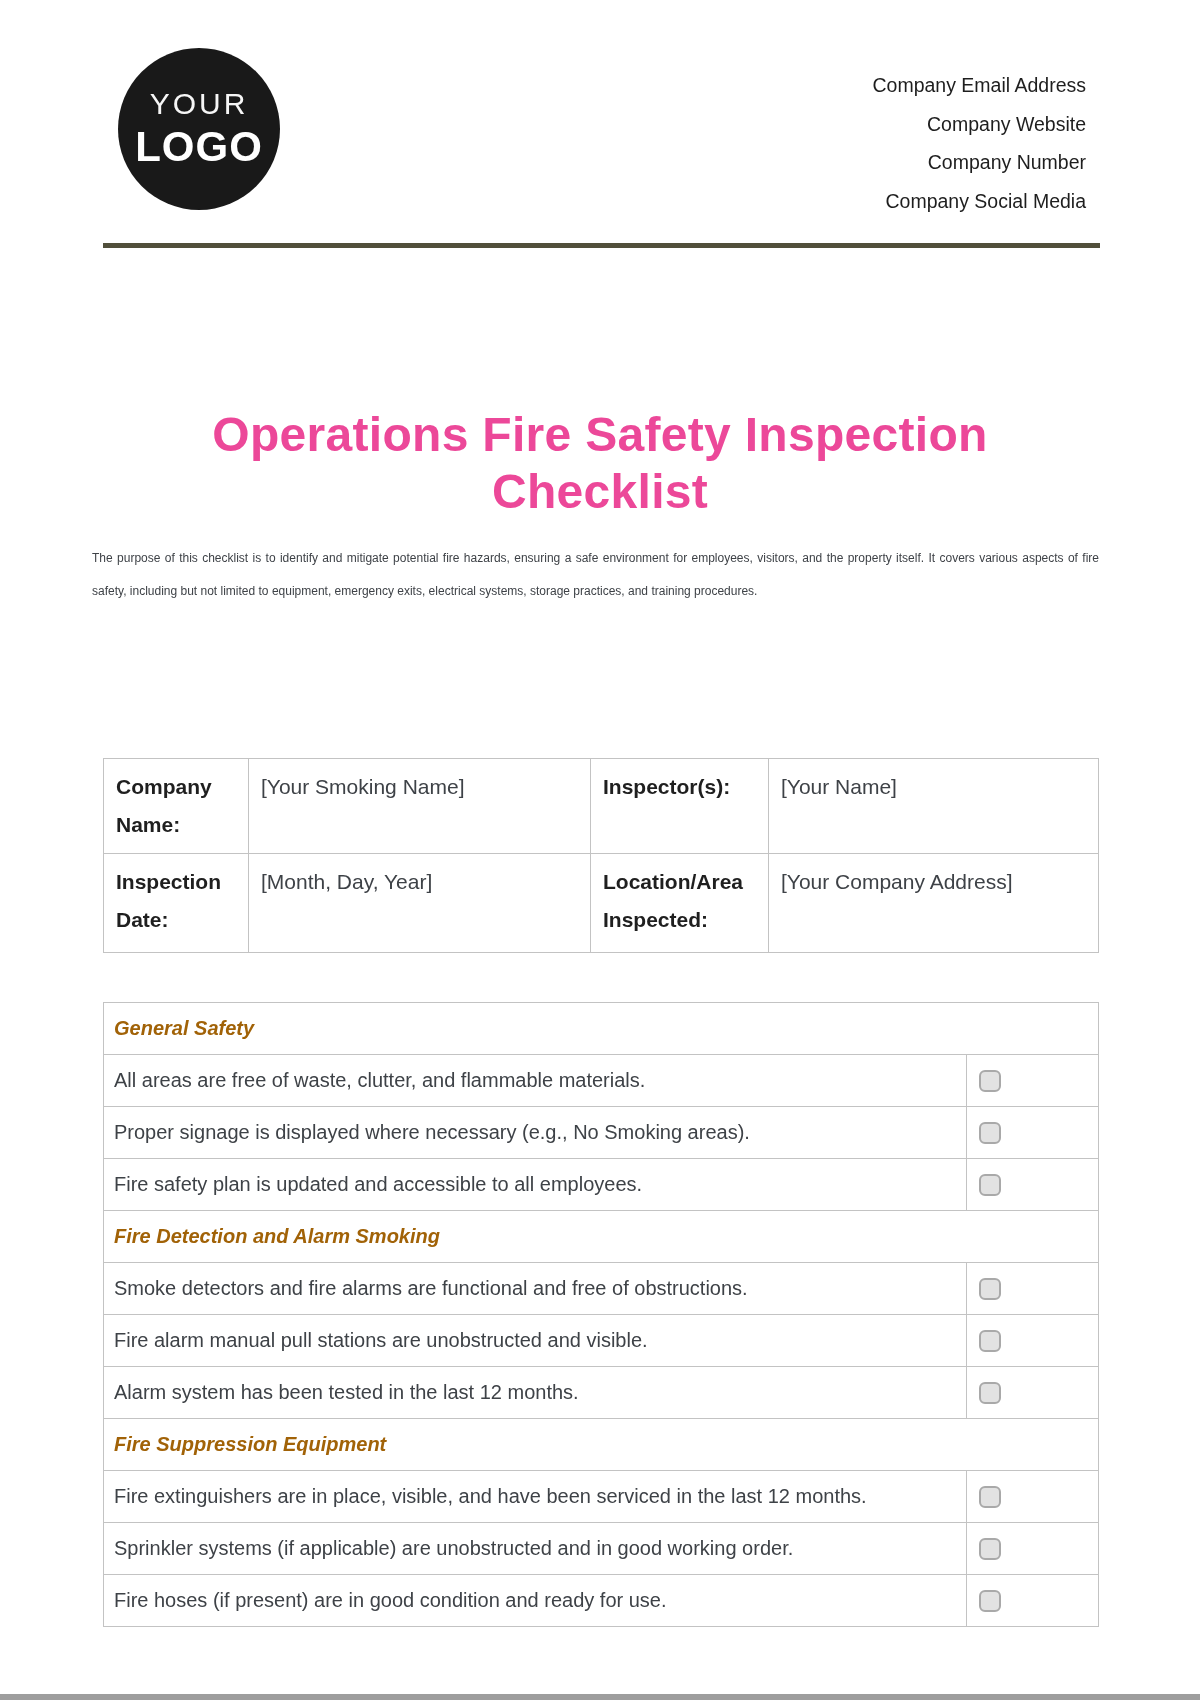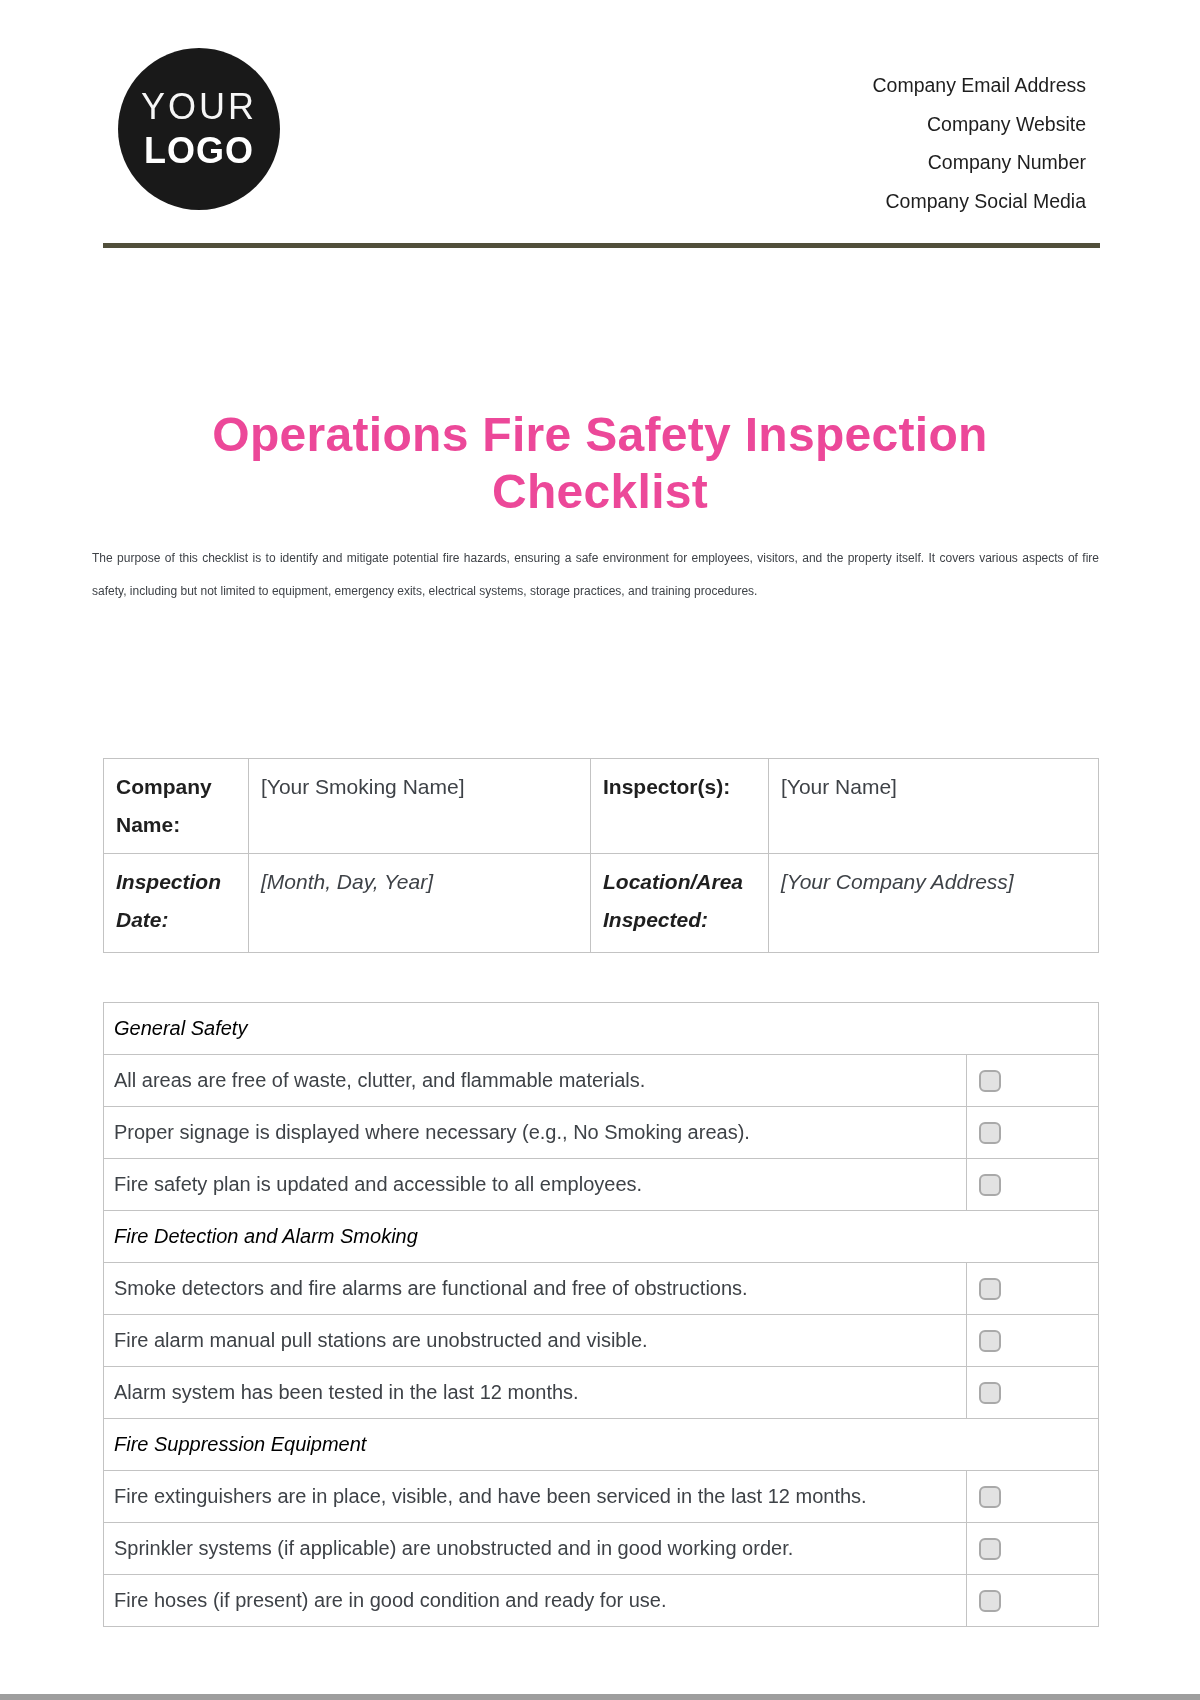--- a/index.html
+++ b/index.html
@@ -11,22 +11,22 @@
     color:#1b1b1b;
   }
 
   
   .logo-circle {
     position:absolute; left:118px; top:48px;
     width:162px; height:162px; border-radius:50%;
     background:#191919; color:#ffffff;
     display:flex; flex-direction:column; align-items:center; justify-content:center;
   }
-  .logo-your { font-size:36px; font-weight:400; letter-spacing:3px; opacity:0.96; }
-  .logo-logo { font-size:36px; font-weight:700; letter-spacing:1px; margin-top:2px; }
+  .logo-your { font-size:30px; font-weight:400; letter-spacing:3px; opacity:0.96; }
+  .logo-logo { font-size:42px; font-weight:700; letter-spacing:1px; margin-top:2px; }
 
   .contact-block {
     position:absolute; top:46px; right:114px;
     text-align:right; font-size:19.5px; line-height:38.5px; color:#1e1e1e;margin-top:20px;
   }
 
   .header-divider {
     position:absolute; left:103px; top:243px;
     width:997px; height:5px; background:#514f3b;
   }
@@ -45,34 +45,34 @@
   
   table { border-collapse:collapse; table-layout:fixed; }
   .info-table {
     position:absolute; left:103px; top:758px; width:995px;
   }
   .info-table td {
     border:1.5px solid #c3c3c3; vertical-align:top;
     padding:9px 12px; font-size:21px; line-height:38px;
   }
   .info-table tr:nth-child(1) td { height:95px; }
-  .info-table tr:nth-child(2) td { height:99px;font-style:italic; }
+  .info-table tr:nth-child(2) td { height:99px; }
   .info-label { font-weight:700; color:#1f1f1f; }
   .info-value { color:#3e4247; }
 
   
   .check-table {
     position:absolute; left:103px; top:1002px; width:995px;
   }
   .check-table td {
     border:1.5px solid #c3c3c3; vertical-align:top;
     font-size:20px; line-height:45px; padding:3px 10px; color:#3e4247;
   }
   .check-table td.section-cell {
-    font-weight:400; font-style:italic; color:#000000;
+    font-weight:700; font-style:italic; color:#a16207;
   }
   .check-table td.check-cell { padding:15px 0 0 12px; }
   .checkbox {
     width:22px; height:22px; border-radius:6px;
     background:#e2e2e2; border:2px solid #a9a9a9;
   }
 
   .bottom-band {
     position:absolute; left:0; bottom:0; width:1200px; height:6px;
     background:#9e9e9e;

